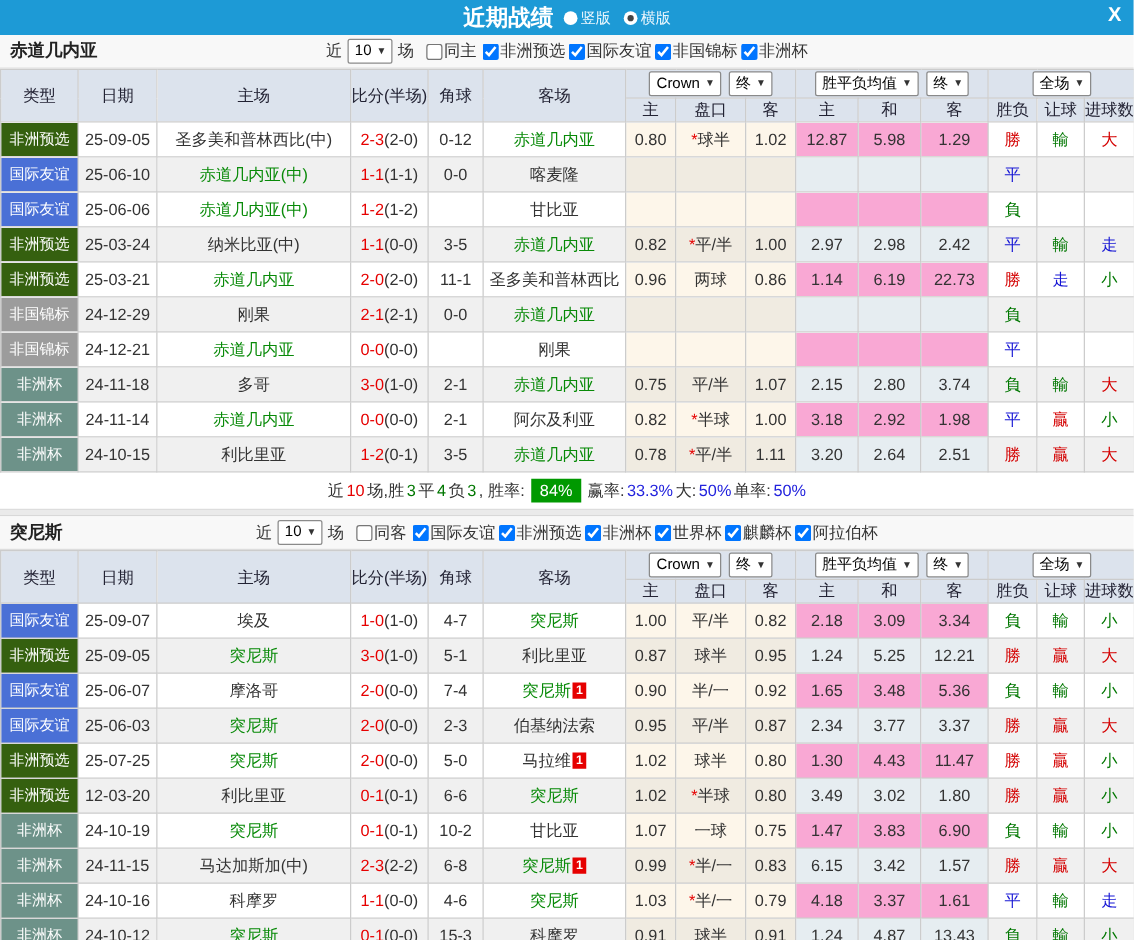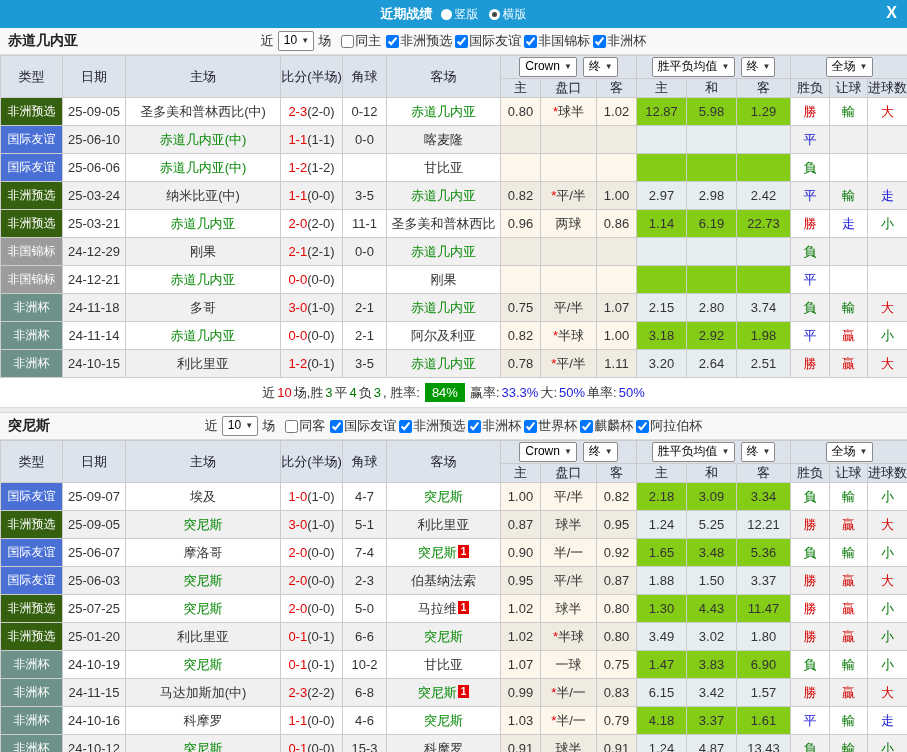--- a/index.html
+++ b/index.html
@@ -1,21 +1,21 @@
 <!DOCTYPE html>
 <html><head>
 <meta charset="utf-8">
 <style>
   * { box-sizing: border-box; margin:0; padding:0; }
   html,body { width:907px; height:752px; overflow:hidden; background:#fff;
     font-family:"Liberation Sans","DejaVu Sans",sans-serif; }
   
   .titlebar { position:relative; height:28px; background:#1d9ad6; color:#fff;
     display:flex; align-items:center; justify-content:center; gap:8px; }
-  .titlebar .ttl { font-size:13px; font-weight:bold; }
+  .titlebar .ttl { font-size:18px; font-weight:bold; }
   .radio-group { display:flex; align-items:center; gap:10px; }
   .radio-item { display:flex; align-items:center; gap:3px; font-size:12px; color:#eaf6fd; cursor:pointer; }
   .radio-dot { width:11px; height:11px; border-radius:50%; background:#fff; display:inline-block; position:relative; }
   .radio-dot.checked::after { content:""; position:absolute; left:3px; top:3px; width:5px; height:5px; border-radius:50%; background:#444; }
   .close-x { position:absolute; right:10px; top:3px; font-size:16px; font-weight:bold; color:#fff; cursor:pointer; line-height:20px; }
   
   .section-bar { position:relative; height:27px; background:#f8f8f8; border-bottom:1px solid #ddd;
     display:flex; align-items:center; }
   .section-bar .team { position:absolute; left:8px; font-size:14px; font-weight:bold; color:#222; }
   .filters { margin:0 auto; display:flex; align-items:center; font-size:13px; color:#333; }
@@ -31,21 +31,21 @@
   th, td { border:1px solid #ccc; text-align:center; overflow:hidden; white-space:nowrap; }
   th { background:#dce3ed; color:#223; font-weight:normal; font-size:13px; }
   tr.h1 th { height:23px; }
   tr.h2 th { height:17px; font-size:13px; }
   th.grp { padding:1px 0; }
   th.grp .sel { margin:0 3px; }
   td { height:28px; font-size:13px; color:#333; }
   tbody tr:nth-child(even) td { background:#f0f0f0; }
   td.c-cream { background:#fdf6ea; }
   tbody tr:nth-child(even) td.c-cream { background:#f0ebe1; }
-  td.c-blue { background:#84cc16; }
+  td.c-blue { background:#f9a8d4; }
   tbody tr:nth-child(even) td.c-blue { background:#e6edf1; }
   td.type { color:#fff; font-size:12px; }
   td.score .main { color:#e60000; }
   td.score .half { color:#333; }
   .hl { color:#088a08; }
   .star { color:#e60000; }
   sup.badge { display:inline-block; background:#e60000; color:#fff; font-size:10px;
     line-height:13px; padding:0 3px; margin-left:1px; vertical-align:2px; font-weight:bold; }
   td.res { font-weight:normal; }
   
@@ -451,22 +451,22 @@
       <tr>
         <td class="type" style="background: rgb(74, 112, 214);">国际友谊</td>
         <td>25-06-03</td>
         <td><span class="hl">突尼斯</span></td>
         <td class="score"><span class="main">2-0</span><span class="half">(0-0)</span></td>
         <td>2-3</td>
         <td><span>伯基纳法索</span></td>
         <td class="c-cream">0.95</td>
         <td class="c-cream">平/半</td>
         <td class="c-cream">0.87</td>
-        <td class="c-blue">1.88</td>
-        <td class="c-blue">1.50</td>
+        <td class="c-blue">2.34</td>
+        <td class="c-blue">3.77</td>
         <td class="c-blue">3.37</td>
         <td class="res" style="color: rgb(212, 0, 0);">勝</td>
         <td class="res" style="color: rgb(212, 0, 0);">贏</td>
         <td class="res" style="color: rgb(212, 0, 0);">大</td>
       </tr>
       <tr>
         <td class="type" style="background: rgb(53, 96, 15);">非洲预选</td>
         <td>25-07-25</td>
         <td><span class="hl">突尼斯</span></td>
         <td class="score"><span class="main">2-0</span><span class="half">(0-0)</span></td>
@@ -477,21 +477,21 @@
         <td class="c-cream">0.80</td>
         <td class="c-blue">1.30</td>
         <td class="c-blue">4.43</td>
         <td class="c-blue">11.47</td>
         <td class="res" style="color: rgb(212, 0, 0);">勝</td>
         <td class="res" style="color: rgb(212, 0, 0);">贏</td>
         <td class="res" style="color: rgb(0, 119, 0);">小</td>
       </tr>
       <tr>
         <td class="type" style="background: rgb(53, 96, 15);">非洲预选</td>
-        <td>25-01-20</td>
+        <td>12-03-20</td>
         <td><span>利比里亚</span></td>
         <td class="score"><span class="main">0-1</span><span class="half">(0-1)</span></td>
         <td>6-6</td>
         <td><span class="hl">突尼斯</span></td>
         <td class="c-cream">1.02</td>
         <td class="c-cream"><span class="star">*</span>半球</td>
         <td class="c-cream">0.80</td>
         <td class="c-blue">3.49</td>
         <td class="c-blue">3.02</td>
         <td class="c-blue">1.80</td>

